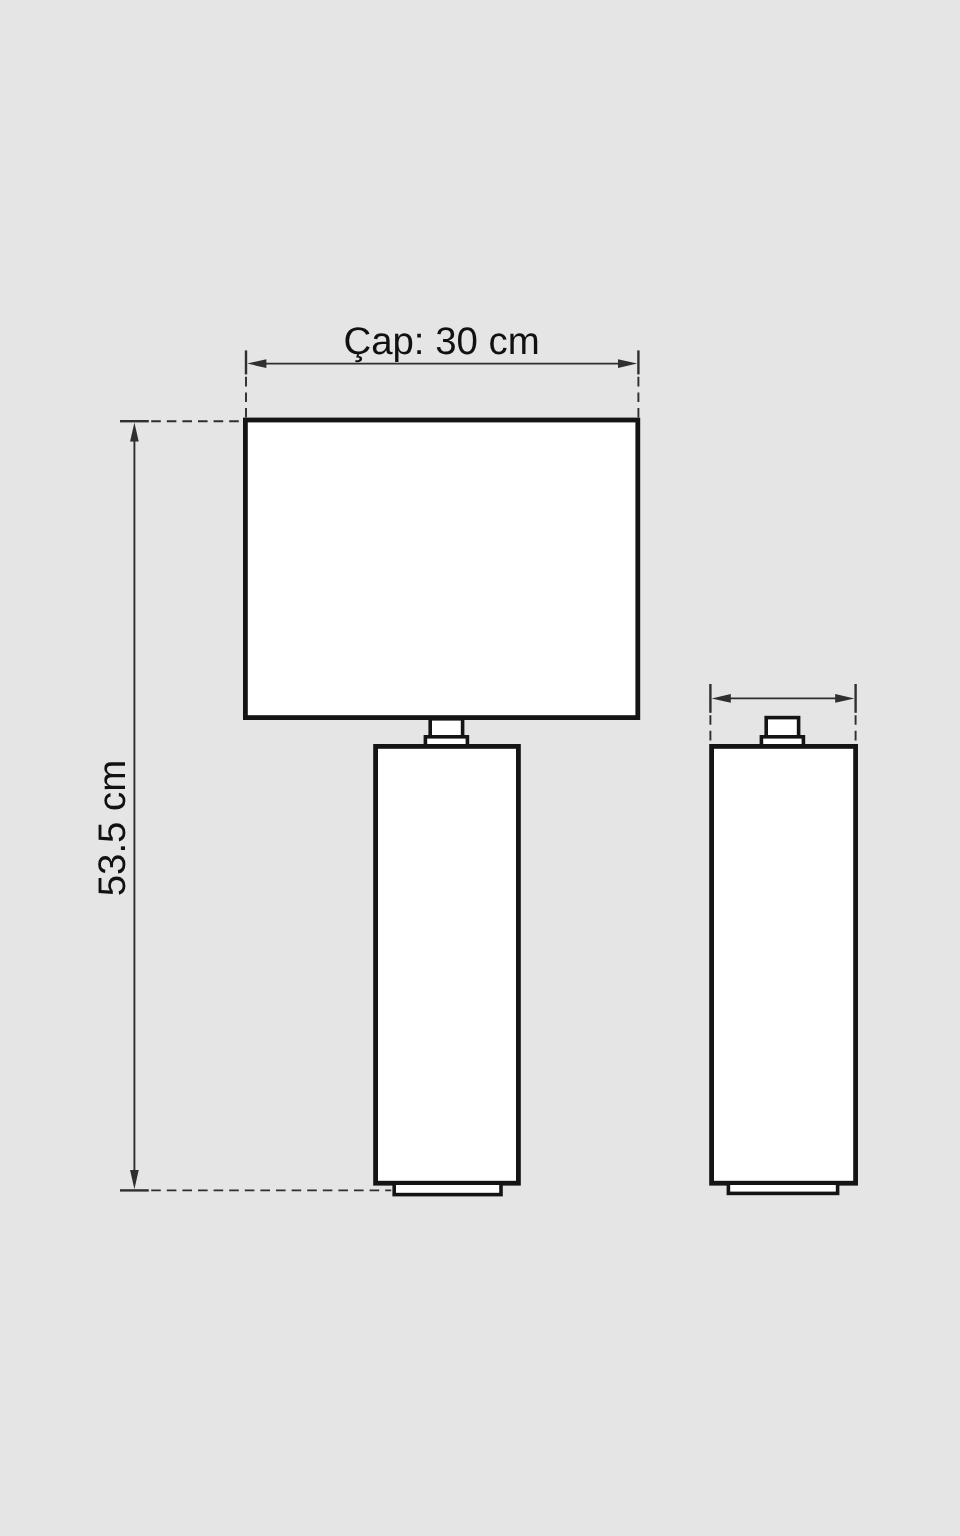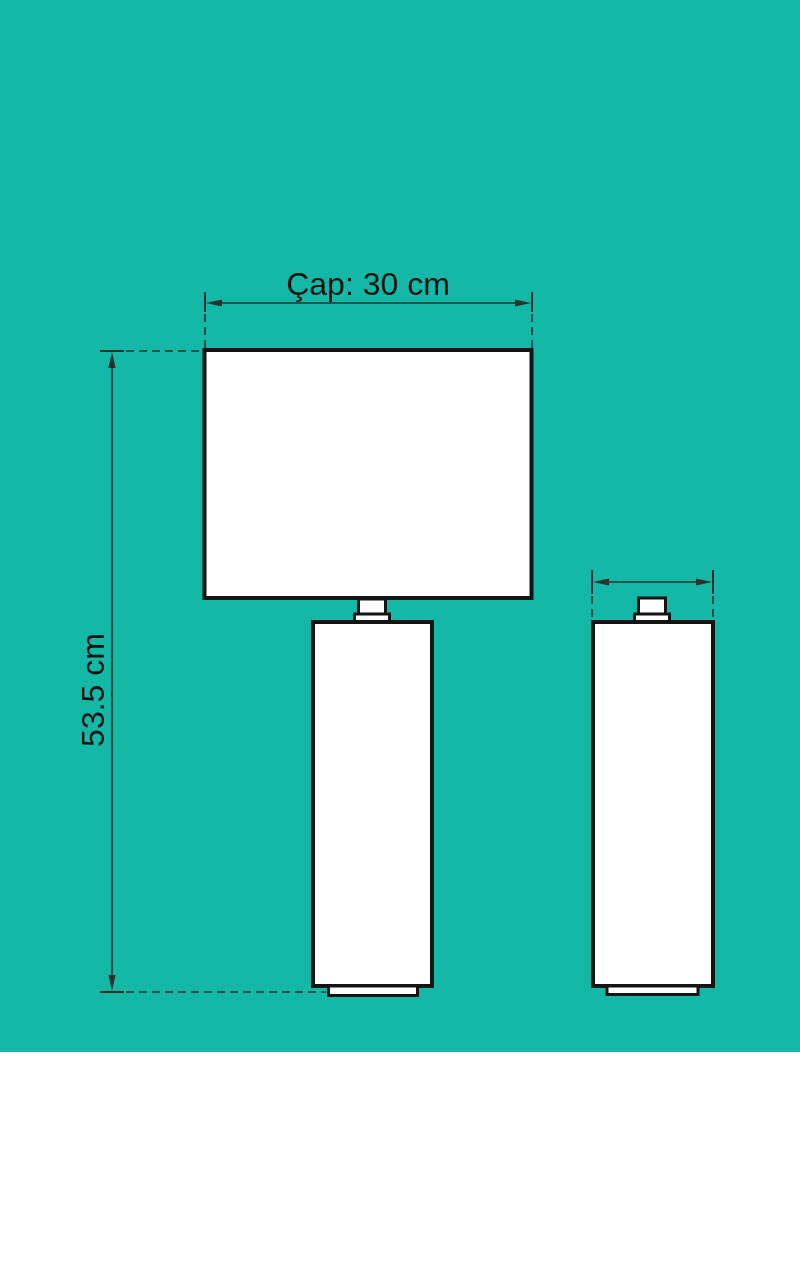--- a/index.html
+++ b/index.html
@@ -7,22 +7,22 @@
     padding: 0;
     width: 800px;
     height: 1280px;
     background: #ffffff;
     font-family: "Liberation Sans", sans-serif;
     overflow: hidden;
   }
   .canvas {
     position: relative;
     width: 800px;
-    height: 1052px;
-    background: #14b8a6;
+    height: 1280px;
+    background: #e5e5e5;
   }
   svg.drawing {
     position: absolute;
     left: 0;
     top: 0;
   }
   svg.drawing text {
     font-family: "Liberation Sans", sans-serif;
     font-size: 32px;
     font-weight: 400;

